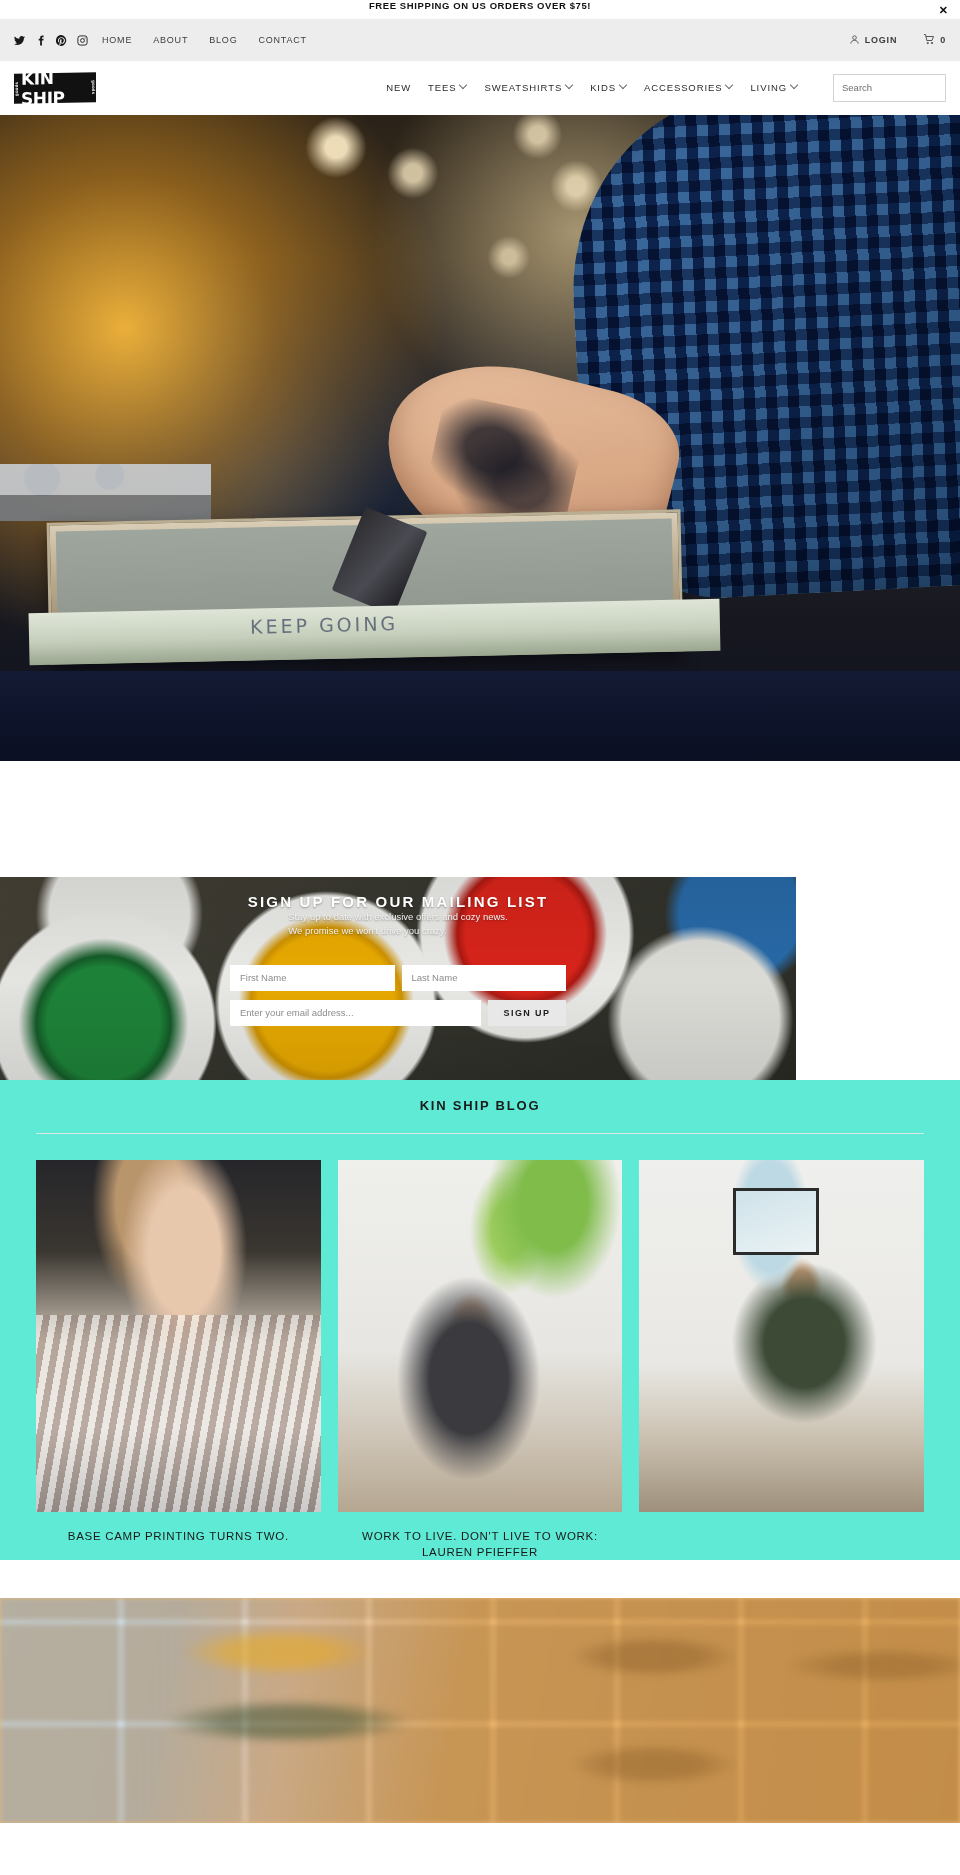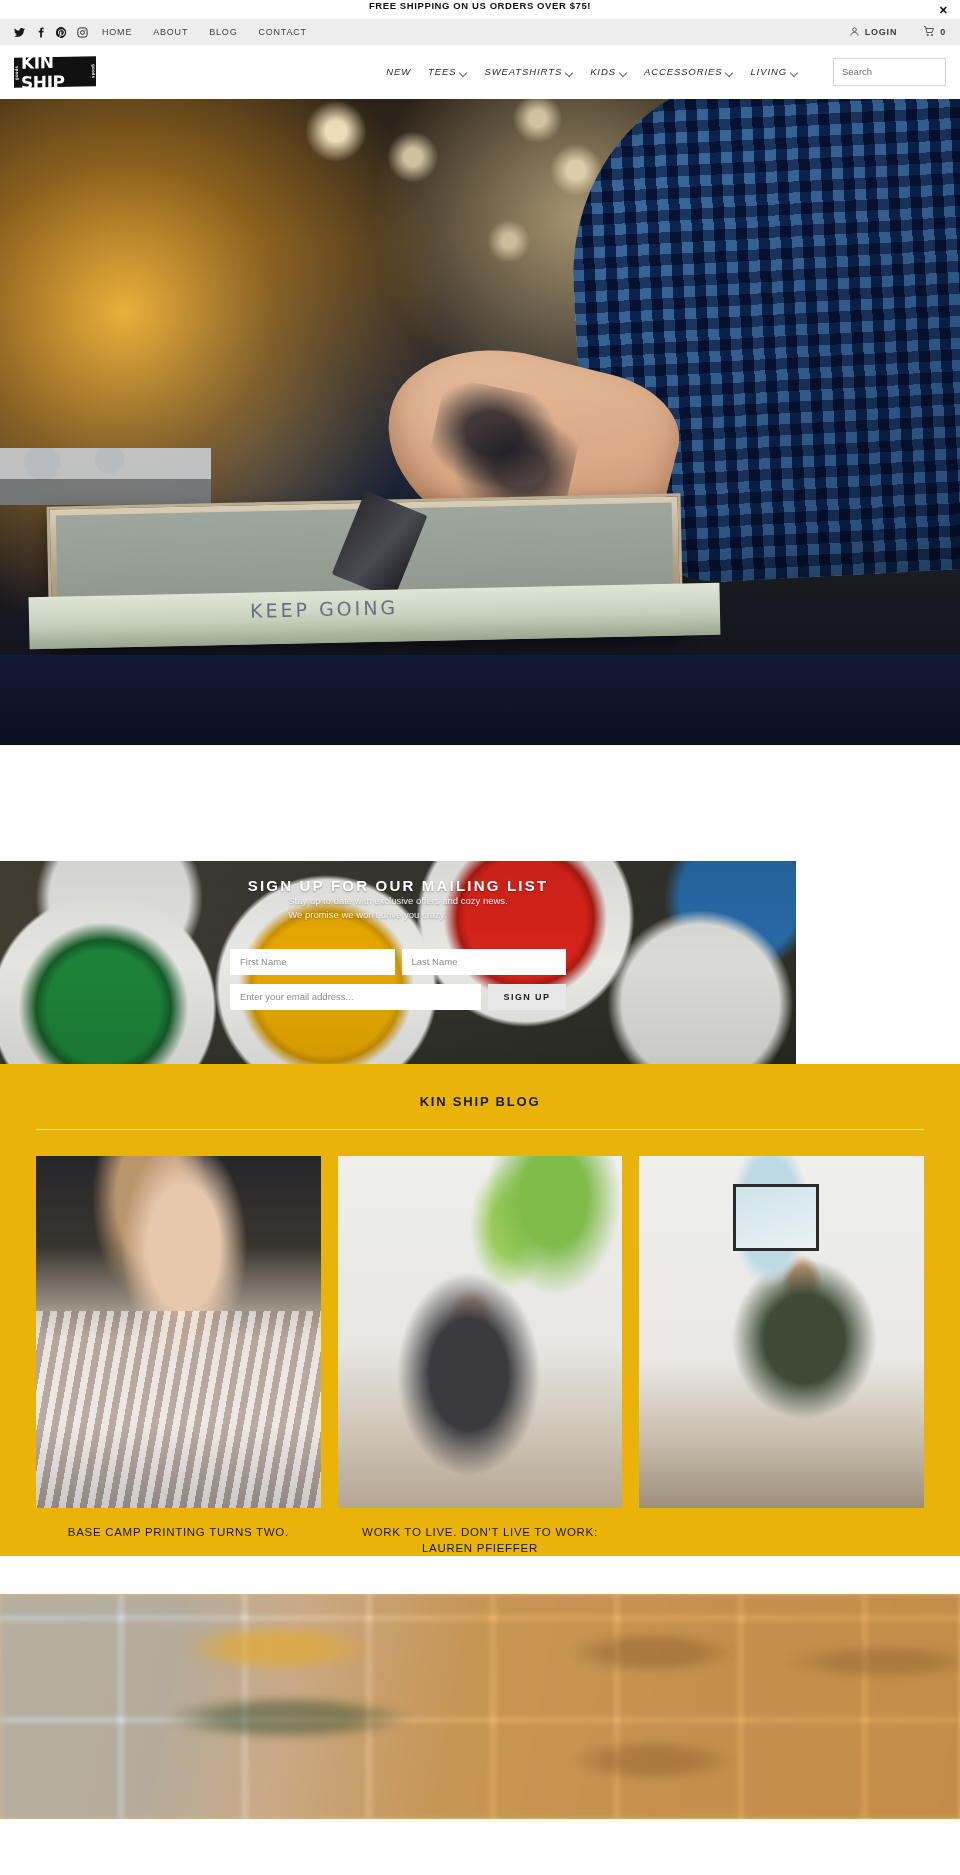--- a/index.html
+++ b/index.html
@@ -34,21 +34,21 @@
     transform: translateY(-50%);
     font-size: 11px;
     font-weight: bold;
     color: #111111;
     cursor: pointer;
     line-height: 1;
   }
 
   
   .utility-bar {
-    height: 26px;
+    height: 42px;
     background: #ededed;
     display: flex;
     align-items: center;
     padding: 0 14px;
   }
   .social-icons { display: flex; align-items: center; gap: 10px; margin-right: 14px; }
   .social-icons svg { display: block; }
   .utility-links { display: flex; align-items: center; gap: 21px; }
   .utility-link {
     font-size: 9px;
@@ -114,28 +114,26 @@
   }
 
   .main-nav {
     margin-left: auto;
     display: flex;
     align-items: center;
     gap: 17px;
   }
   .nav-item {
     display: flex;
-    align-items: center;
     gap: 4px;
     font-size: 9.5px;
     letter-spacing: 0.9px;
     color: #2b2b2b;
     cursor: pointer;
     white-space: nowrap;
-    font-style: italic;
   }
   .chev {
     width: 7px; height: 4px;
     display: inline-block;
     position: relative;
   }
   .chev::after {
     content: "";
     position: absolute;
     left: 0; top: 0;
@@ -236,21 +234,21 @@
     font-size: 9px;
     font-weight: bold;
     letter-spacing: 1.4px;
     color: #1d1d1d;
     cursor: pointer;
     font-family: Liberation Sans, sans-serif;
     flex: none;
   }
 
   
-  .blog-section { padding: 30px 36px 0 36px; background: #eab308; }
+  .blog-section { padding: 18px 36px 0 36px; background: #5eead4; }
   .blog-heading {
     text-align: center;
     font-size: 13px;
     font-weight: bold;
     letter-spacing: 1.8px;
     color: #1a1a1a;
     padding-bottom: 20px;
     border-bottom: 1px solid #e3e3e3;
   }
   .blog-grid {

